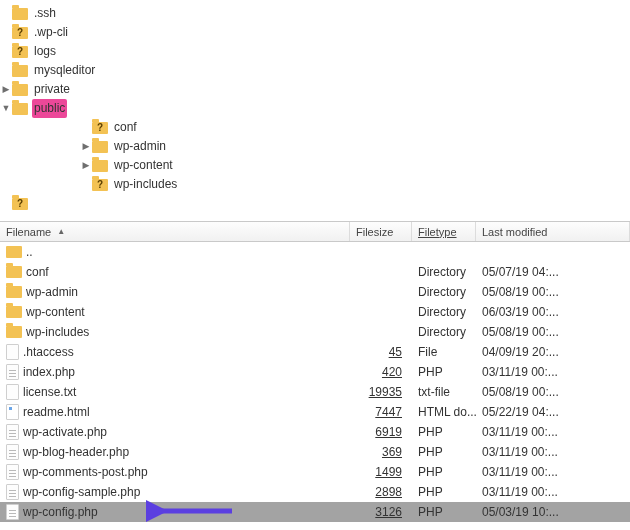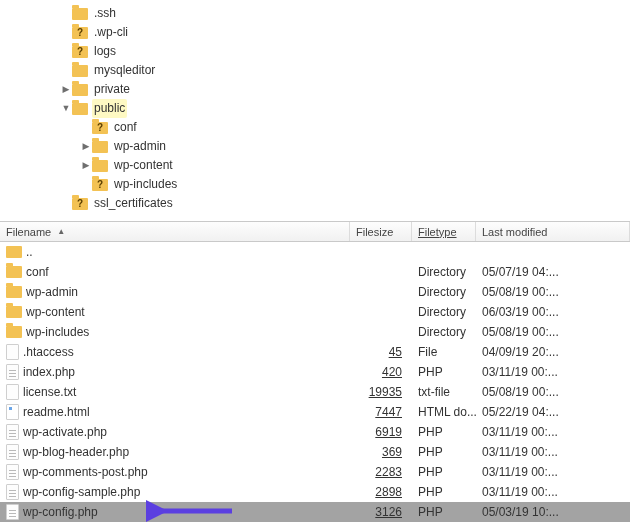--- a/index.html
+++ b/index.html
@@ -41,21 +41,21 @@
       display: flex;
       align-items: center;
       justify-content: center;
       margin-right: 4px;
       position: relative;
     }
     .tree-row .label {
       padding: 0 2px;
     }
     .tree-row.sel .label {
-      background: #fef9c3;
+      background: #ec4899;
       border-radius: 2px;
     }
 
     .folder-icon {
       width: 16px; height: 12px;
       background: #f3c254;
       border-radius: 1px;
       position: relative;
     }
     .folder-icon::before {
@@ -71,21 +71,21 @@
       content: "?";
       position: absolute;
       left: 0; right: 0; top: 0; bottom: 0;
       display: flex; align-items: center; justify-content: center;
       font-size: 10px;
       font-weight: bold;
       color: #5a3e00;
     }
 
     
-    .ind0 { padding-left: 60px; }
+    .ind0 { }
     .ind1 { padding-left: 80px; }
 
     
     .header {
       display: flex;
       align-items: center;
       height: 20px;
       background: linear-gradient(#fdfdfd, #f1f1f1);
       border-bottom: 1px solid #c9c9c9;
       font-size: 11px;
@@ -254,21 +254,20 @@
       <span class="icon">
         <span class="folder-icon qmark"></span>
       </span>
       <span class="label">wp-includes</span>
     </div>
     <div class="tree-row ind0">
       <span class="disclosure"></span>
       <span class="icon">
         <span class="folder-icon qmark"></span>
       </span>
-      <span class="label">ssl_certificates</span>
     </div>
   </div>
 
 <div class="header">
   <div class="h-cell h-name">
     <span>Filename</span>
     <span class="sort-caret">▲</span>
   </div>
   <div class="h-cell h-size">
     <span>Filesize</span>
@@ -379,21 +378,21 @@
       </div>
       <div class="cell c-size">369</div>
       <div class="cell c-type">PHP</div>
       <div class="cell c-mod">03/11/19 00:...</div>
     </div>
     <div class="row">
       <div class="cell c-name">
         <span class="file-icon php"></span>
         <span>wp-comments-post.php</span>
       </div>
-      <div class="cell c-size">2283</div>
+      <div class="cell c-size">1499</div>
       <div class="cell c-type">PHP</div>
       <div class="cell c-mod">03/11/19 00:...</div>
     </div>
     <div class="row">
       <div class="cell c-name">
         <span class="file-icon php"></span>
         <span>wp-config-sample.php</span>
       </div>
       <div class="cell c-size">2898</div>
       <div class="cell c-type">PHP</div>

